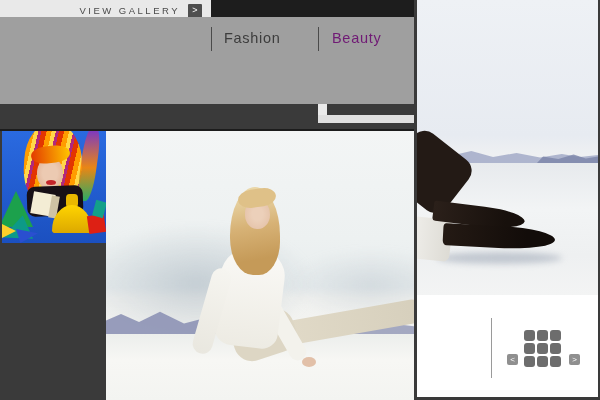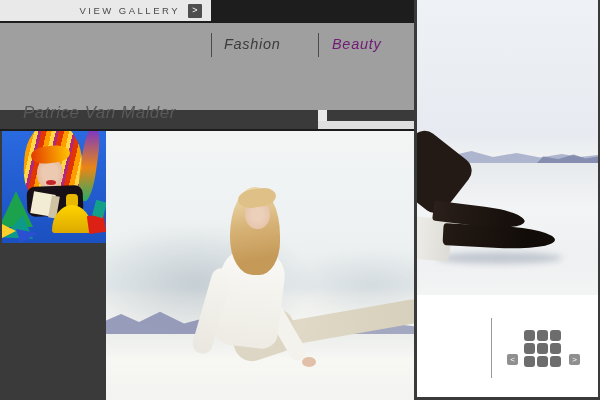--- a/index.html
+++ b/index.html
@@ -10,21 +10,21 @@
   
   .topbar-light { left:0; top:0; width:211px; height:21px; background:#e9e9e9; }
   .topbar-underline { left:0; top:21px; width:211px; height:2px; background:#1d1d1d; }
   .topbar-black { left:211px; top:0; width:203px; height:23px; background:#1d1d1d; }
   .vg-label { position:absolute; right:31px; top:0; line-height:21px; font-size:9.5px;
               letter-spacing:2.5px; color:#4b4b4b; cursor:pointer; white-space:nowrap; }
   .vg-btn { position:absolute; left:188px; top:4px; width:14px; height:14px; background:#4e4e4e;
             color:#fff; font-size:9px; line-height:13px; text-align:center; border-radius:1px; cursor:pointer; }
 
   
-  .header { left:0; top:23px; width:414px; height:87px; background:#9f9f9f;font-style:italic; }
+  .header { left:0; top:17px; width:414px; height:87px; background:#9f9f9f; }
   .header-underline { left:0; top:129px; width:414px; height:2px; background:#1c1c1c; }
   .tab-sep { position:absolute; top:10px; width:1px; height:24px; background:#4a4a4a; }
   .tab { position:absolute; top:13px; font-size:14.5px; letter-spacing:0.7px; cursor:pointer; }
   .tab-active { color:#3c3c3c; }
   .tab-inactive { color:#701a75; }
   .artist { position:absolute; left:23px; top:80px; font-size:17px; letter-spacing:0.5px; color:#595959; }
   .step-v { position:absolute; left:318px; top:87px; width:9px; height:19px; background:#eaeaea; }
   .step-h { position:absolute; left:318px; top:98px; width:96px; height:8px; background:#dfdfdf; }
 
   
@@ -133,21 +133,20 @@
     <span class="vg-btn">&gt;</span>
   </div>
   <div class="abs topbar-underline"></div>
   <div class="abs topbar-black"></div>
 
   <div class="abs header">
     <span class="tab-sep" style="left:211px"></span>
     <span class="tab tab-active" style="left:224px">Fashion</span>
     <span class="tab-sep" style="left:318px"></span>
     <span class="tab tab-inactive" style="left:332px">Beauty</span>
-    <span class="artist">Patrice Van Malder</span>
     <span class="step-v"></span>
     <span class="step-h"></span>
   </div>
   <div class="abs header-underline"></div>
 
   <div class="abs thumb" title="Model with multicolored hair among bright geometric shapes">
     <span class="sh t-hair"></span>
     <span class="sh t-strand"></span>
     <span class="sh t-face"></span>
     <span class="sh t-fringe"></span>

